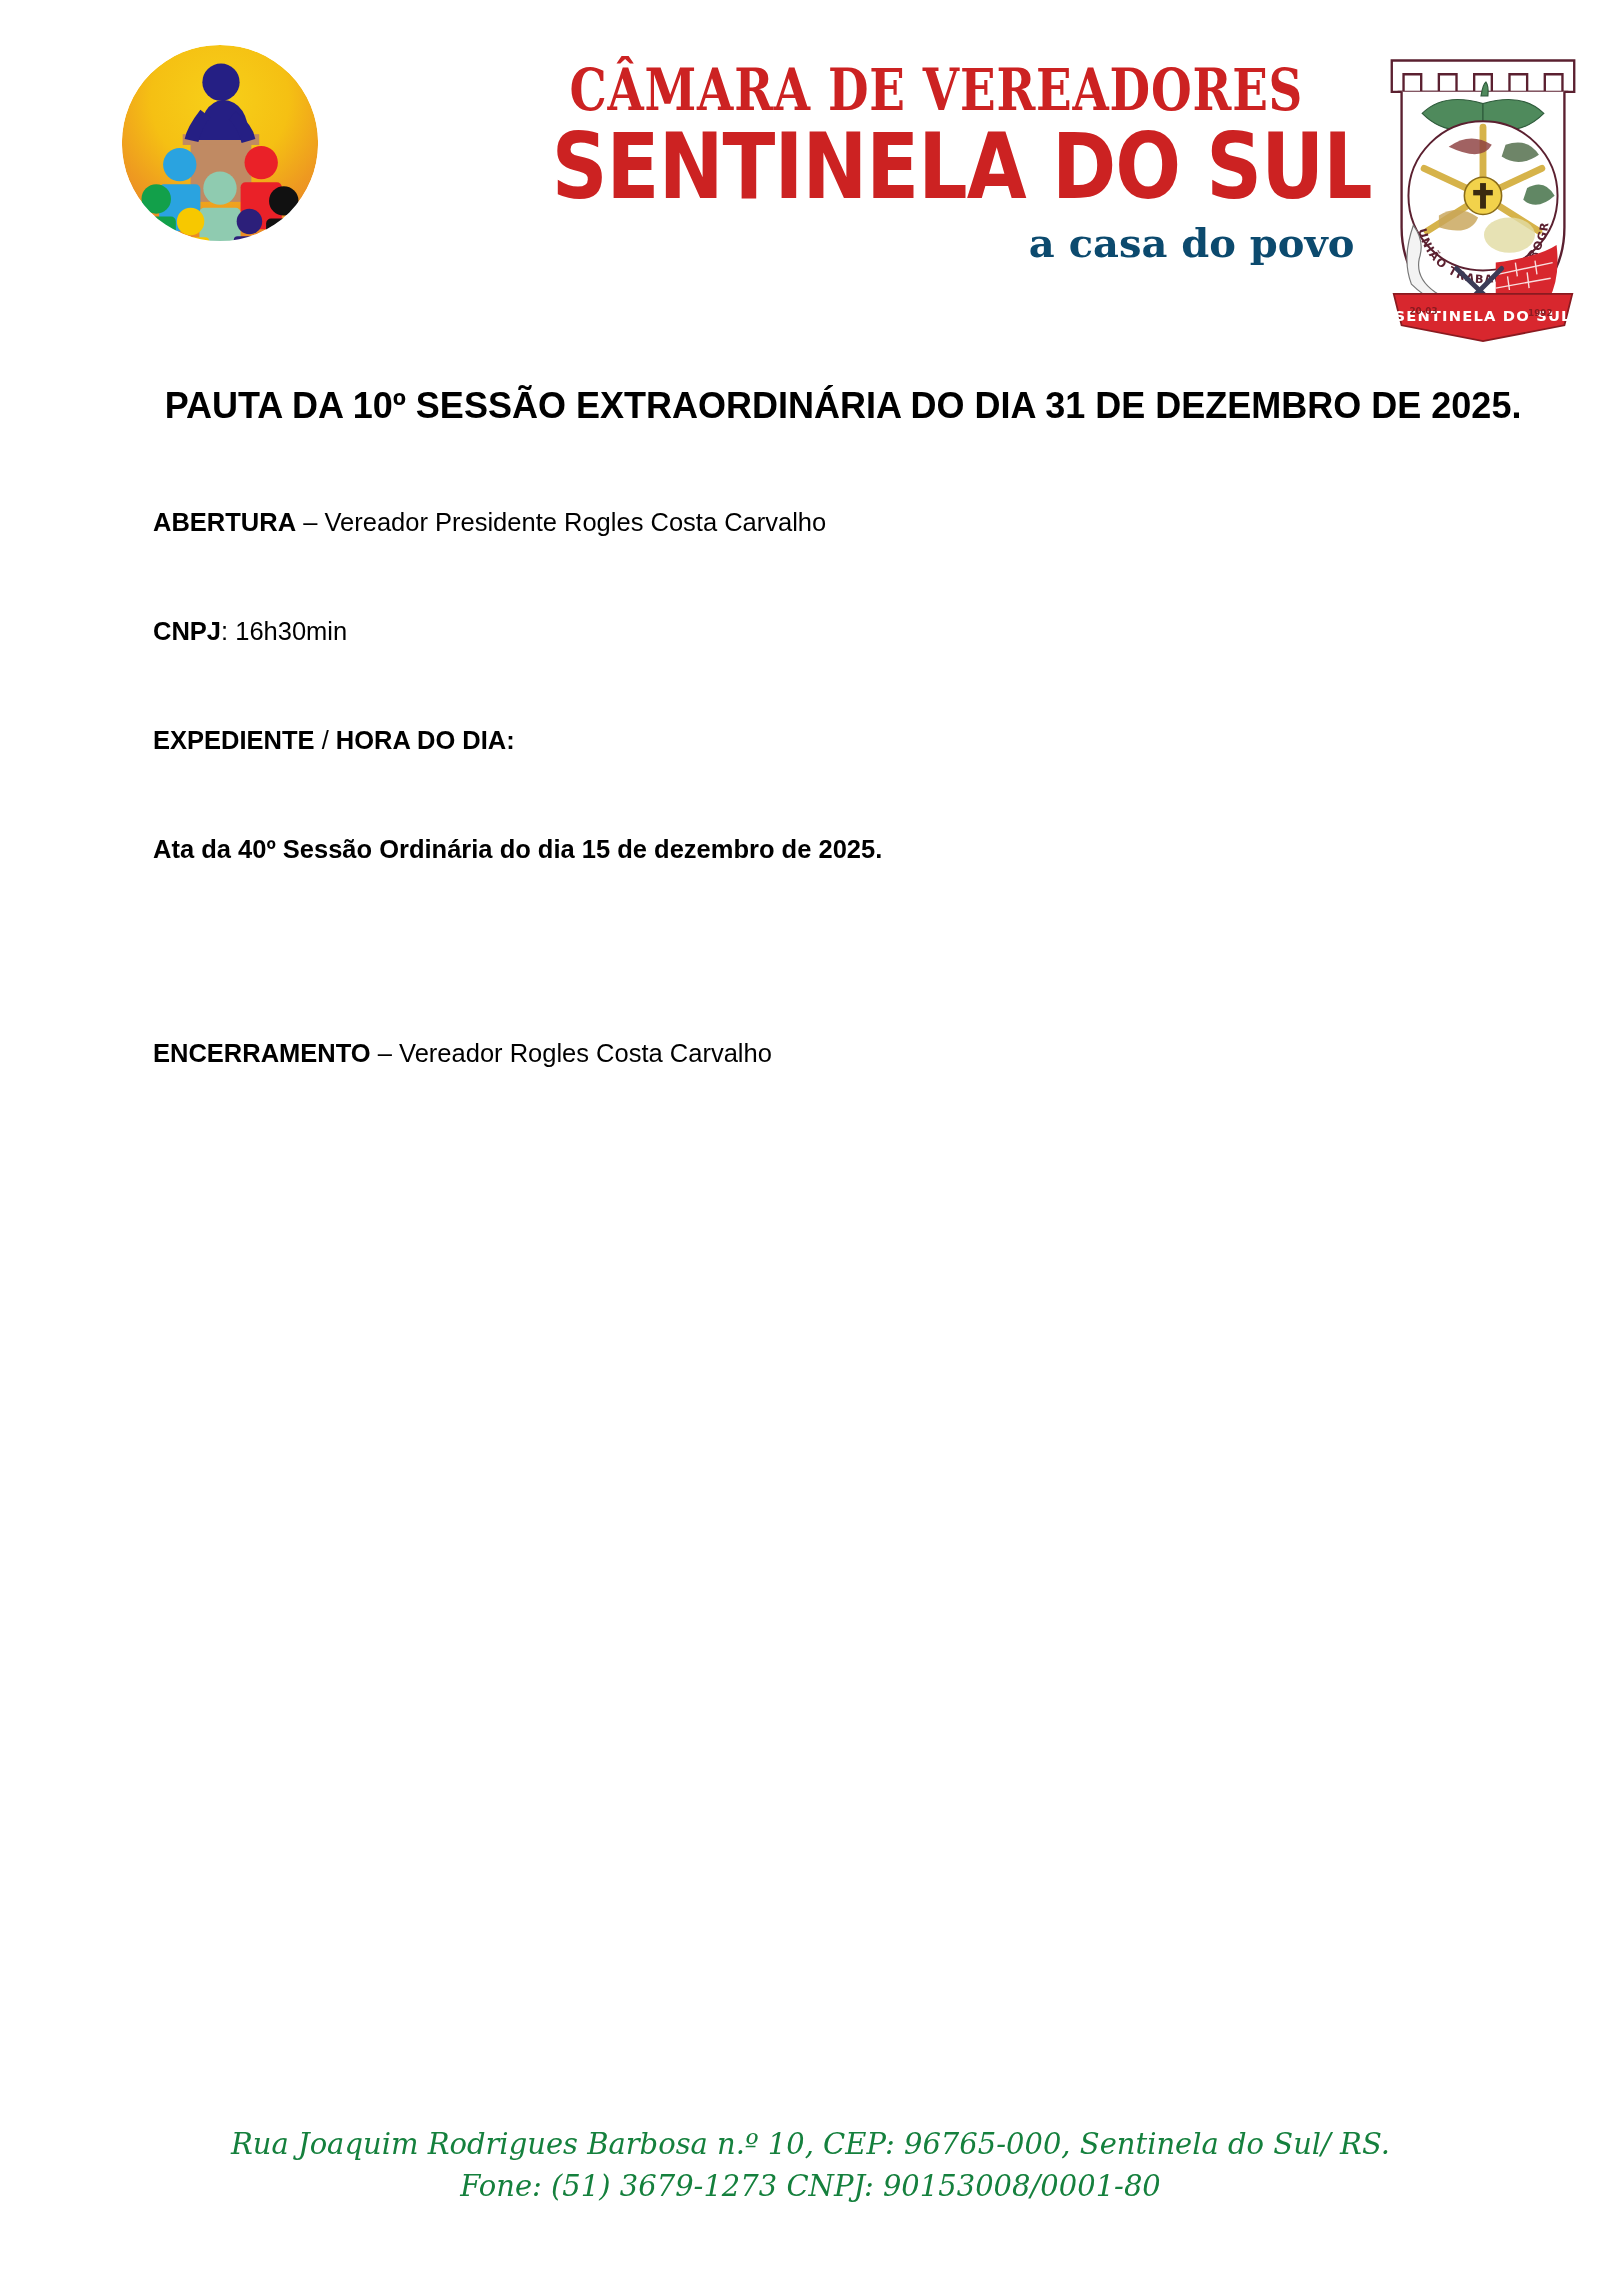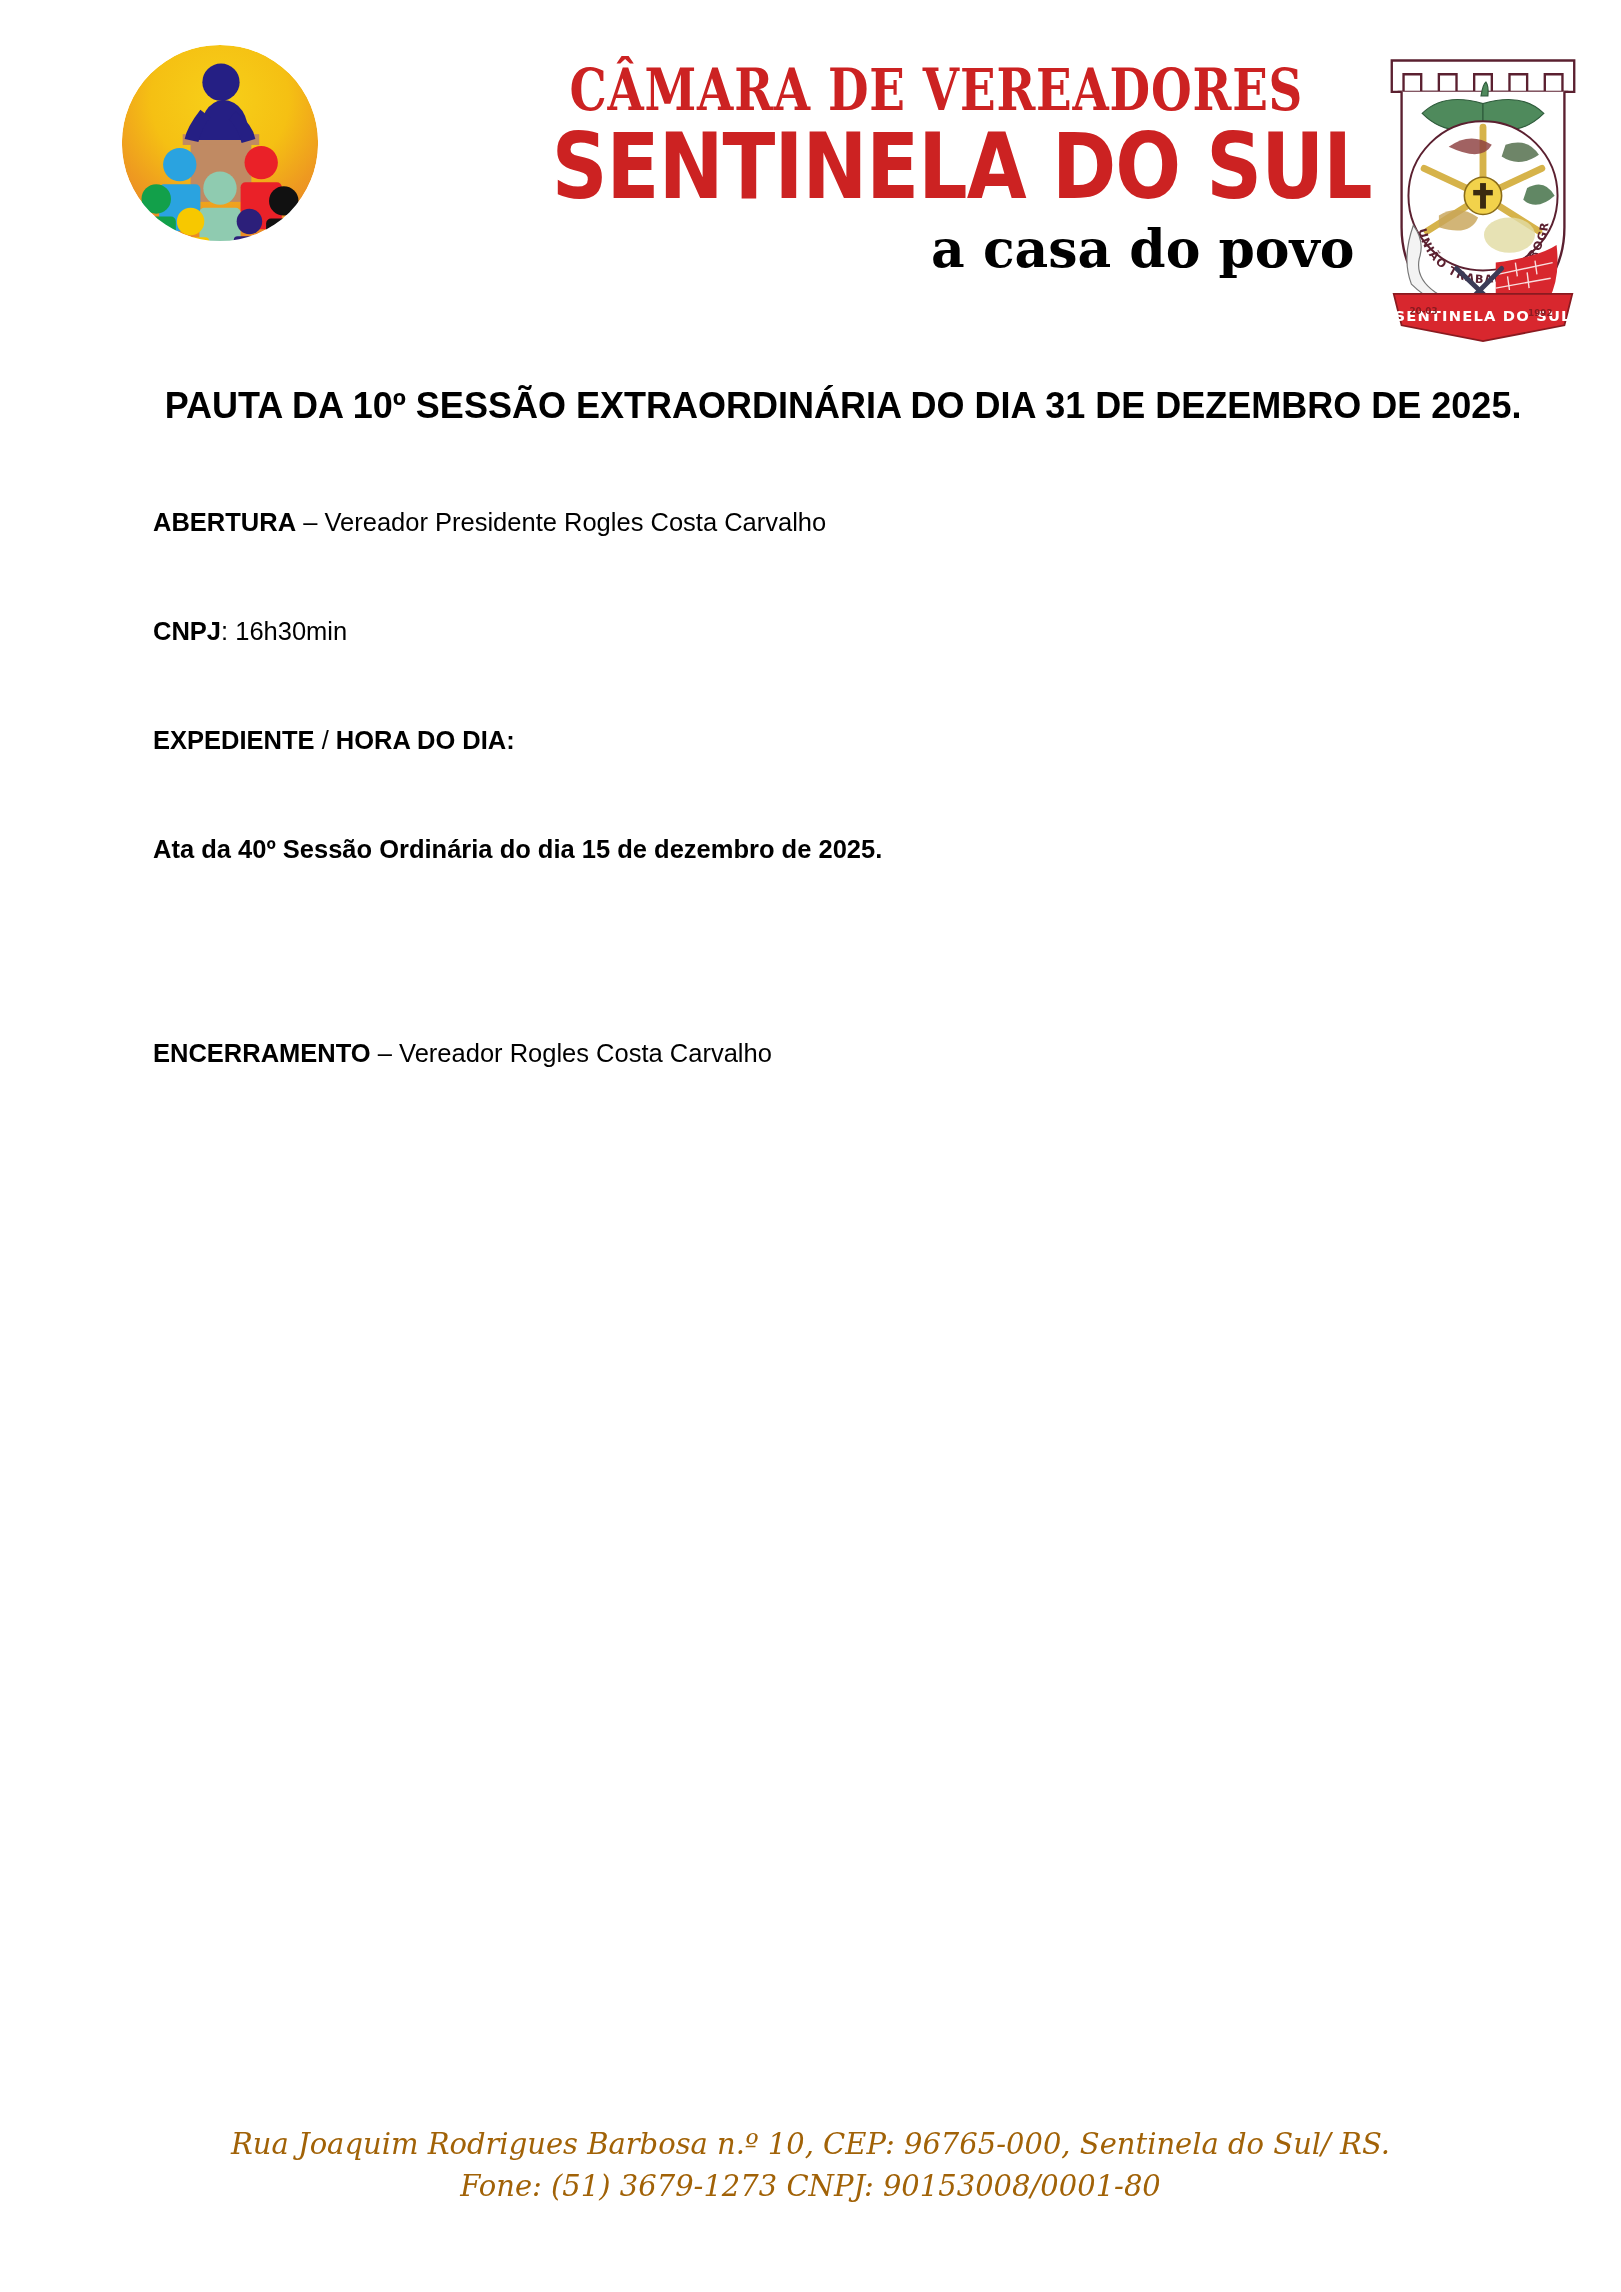--- a/index.html
+++ b/index.html
@@ -69,24 +69,24 @@
     font-weight: 700;
     font-size: 90px;
     line-height: 1.02;
     letter-spacing: -1px;
     margin-top: 3.9px;
     transform: scaleX(0.86);
     transform-origin: center center;
     white-space: nowrap;
   }
   .wm-line3 {
-    color: #000000;
+    color: #0c4a6e;
     font-family: "DejaVu Serif", serif;
     font-weight: 700;
-    font-size: 52px;
+    font-size: 40px;
     line-height: 1.0;
     margin-top: 9.8px;
     text-align: right;
     padding-right: 17.6px;
     white-space: nowrap;
   }
 
   
   .coat {
     position: absolute;
@@ -128,21 +128,21 @@
   .footer {
     position: absolute;
     left: 0;
     bottom: 86px;
     width: 1621px;
     text-align: center;
     font-family: "DejaVu Serif", serif;
     font-style: italic;
     font-size: 29px;
     line-height: 1.45;
-    color: #a16207;
+    color: #15803d;
   }
   .footer div { white-space: nowrap; }
 </style>
 </head>
 <body>
 
 <div class="page">
 
   <div class="header">
 

